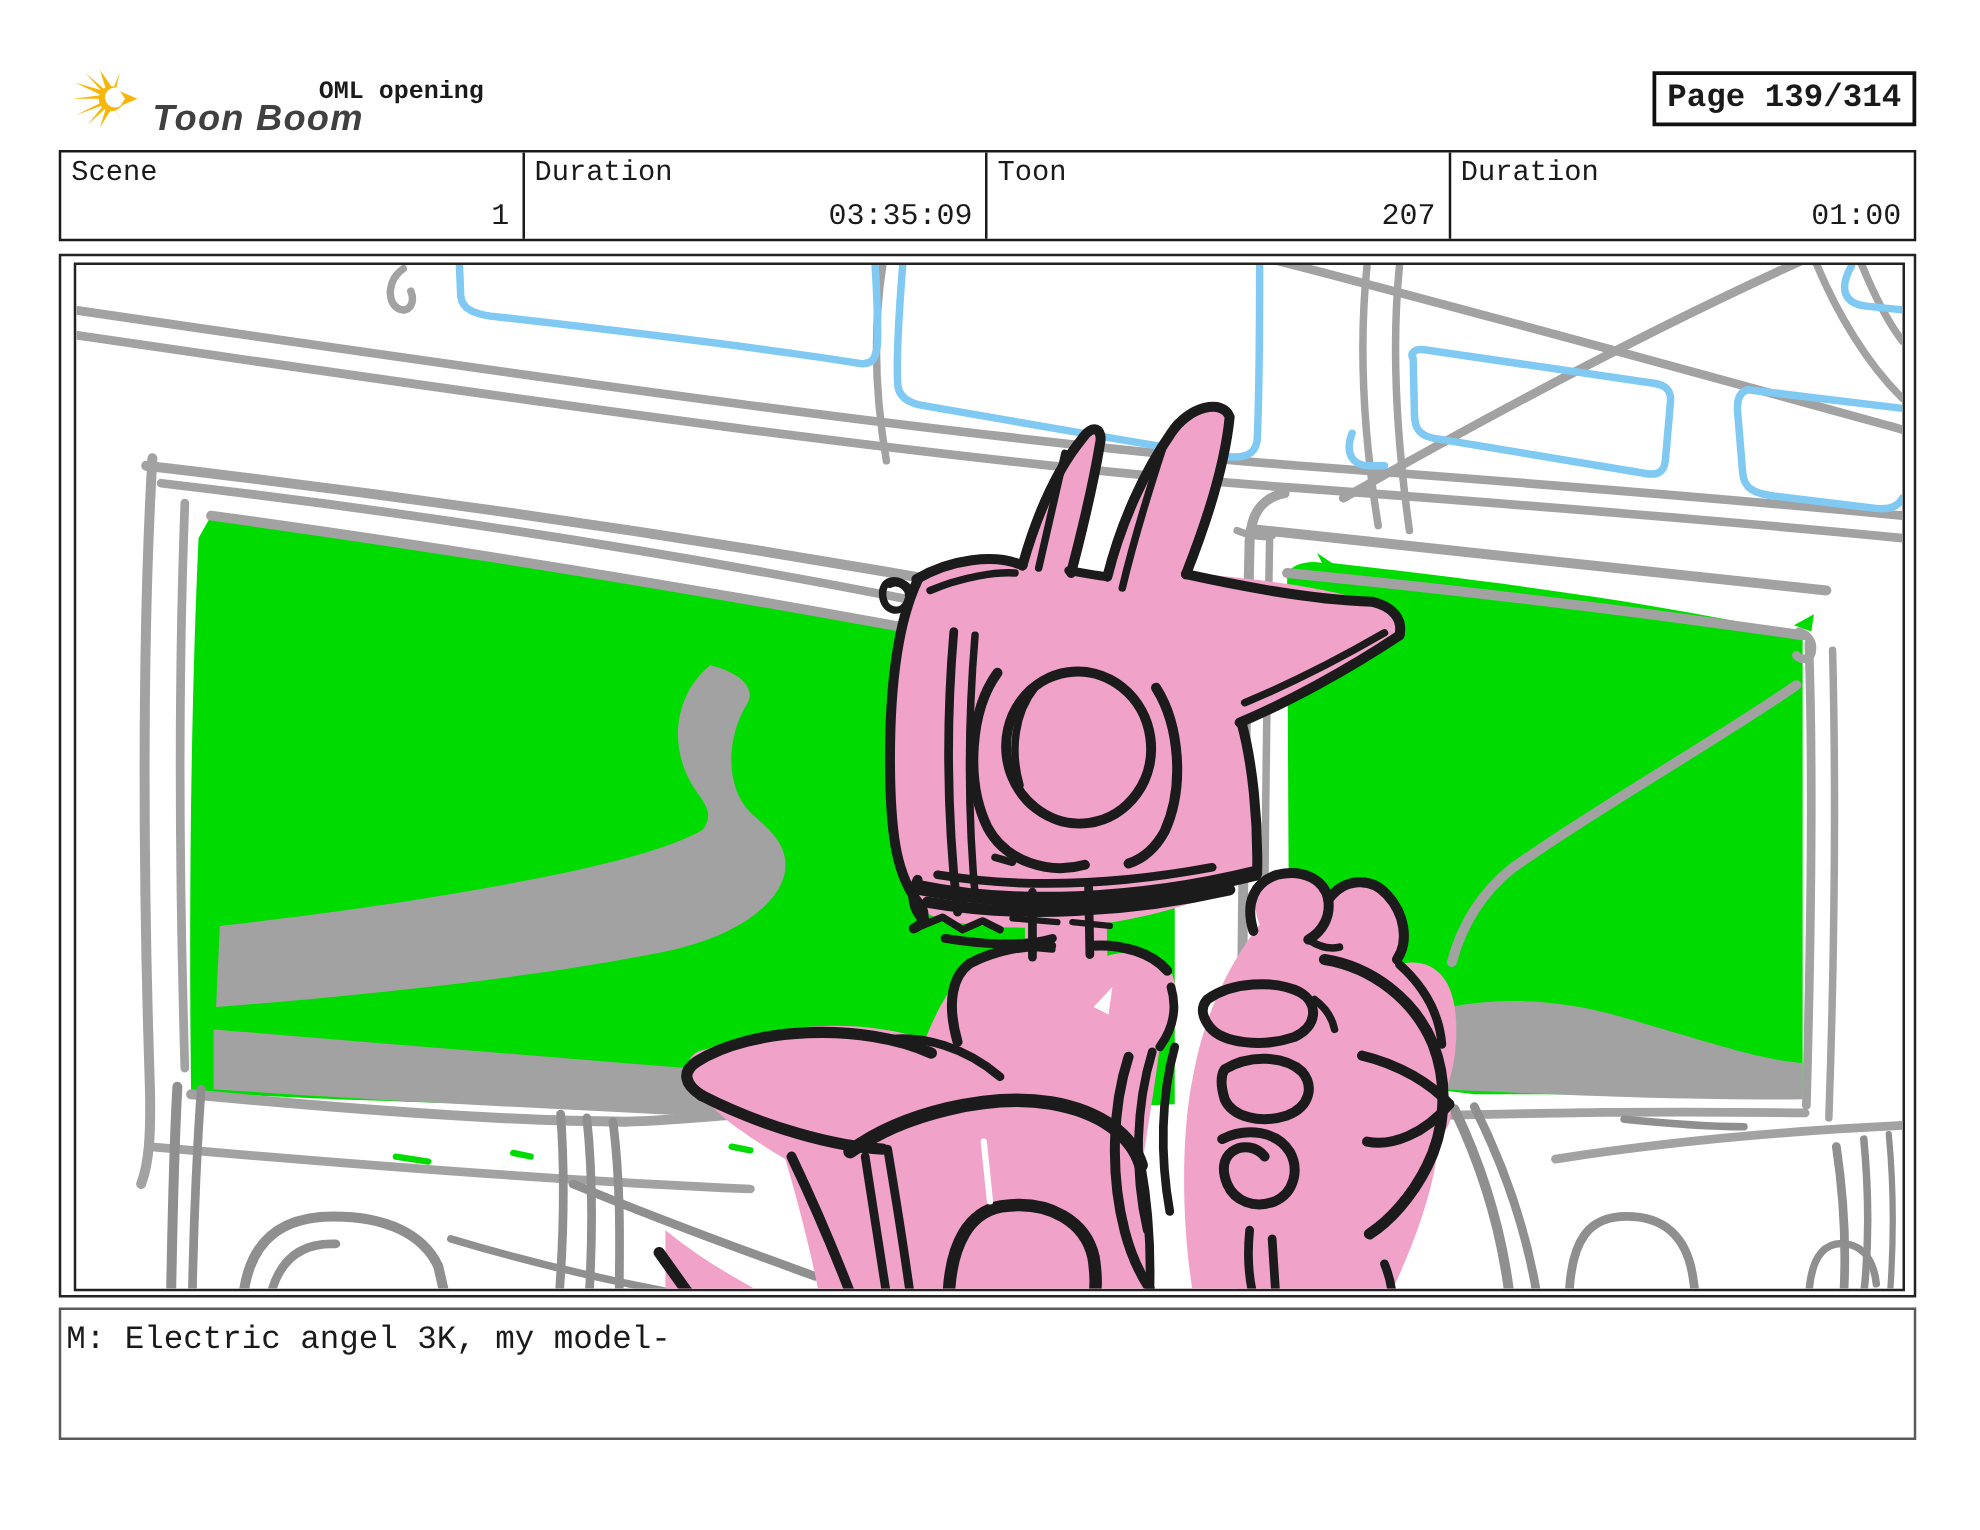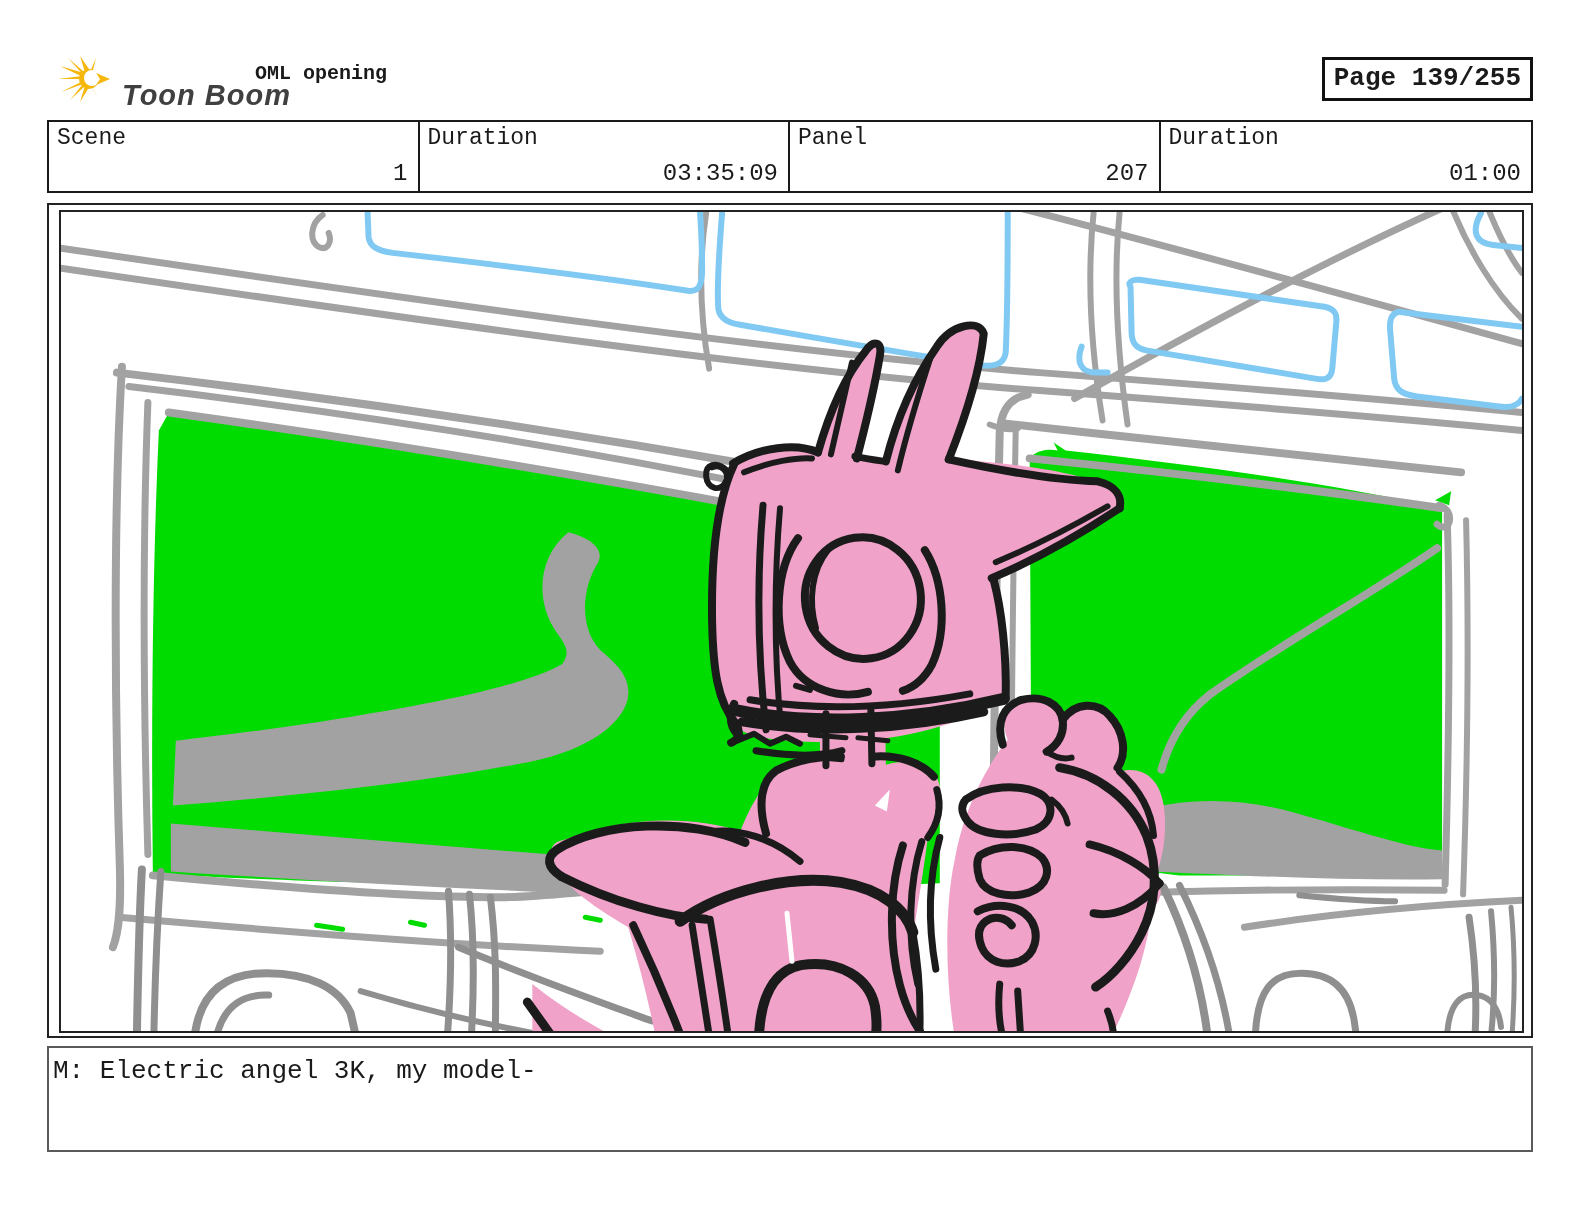--- a/index.html
+++ b/index.html
@@ -62,33 +62,33 @@
       <polygon points="29,23 38,2 35,14"></polygon>
       <polygon points="29,23 40,42 34,31"></polygon>
       <circle cx="31" cy="23" r="10"></circle>
     </g>
     <circle cx="34" cy="22" r="8" fill="#ffffff"></circle>
     <polygon points="38,17 52,23 38,29 42,23" fill="#f6b70c"></polygon>
   </svg>
   <span class="logo-text">Toon Boom</span>
 </div>
 <div class="hdr-title">OML opening</div>
-<div class="page-badge">Page 139/255</div>
+<div class="page-badge">Page 139/314</div>
 
 <div class="info-table">
   <div class="info-cell">
     <span class="lbl">Scene</span>
     <span class="val">1</span>
   </div>
   <div class="info-cell">
     <span class="lbl">Duration</span>
     <span class="val">03:35:09</span>
   </div>
   <div class="info-cell">
-    <span class="lbl">Panel</span>
+    <span class="lbl">Toon</span>
     <span class="val">207</span>
   </div>
   <div class="info-cell">
     <span class="lbl">Duration</span>
     <span class="val">01:00</span>
   </div>
 </div>
 
 <div class="panel-outer">
   <div class="panel-inner">

